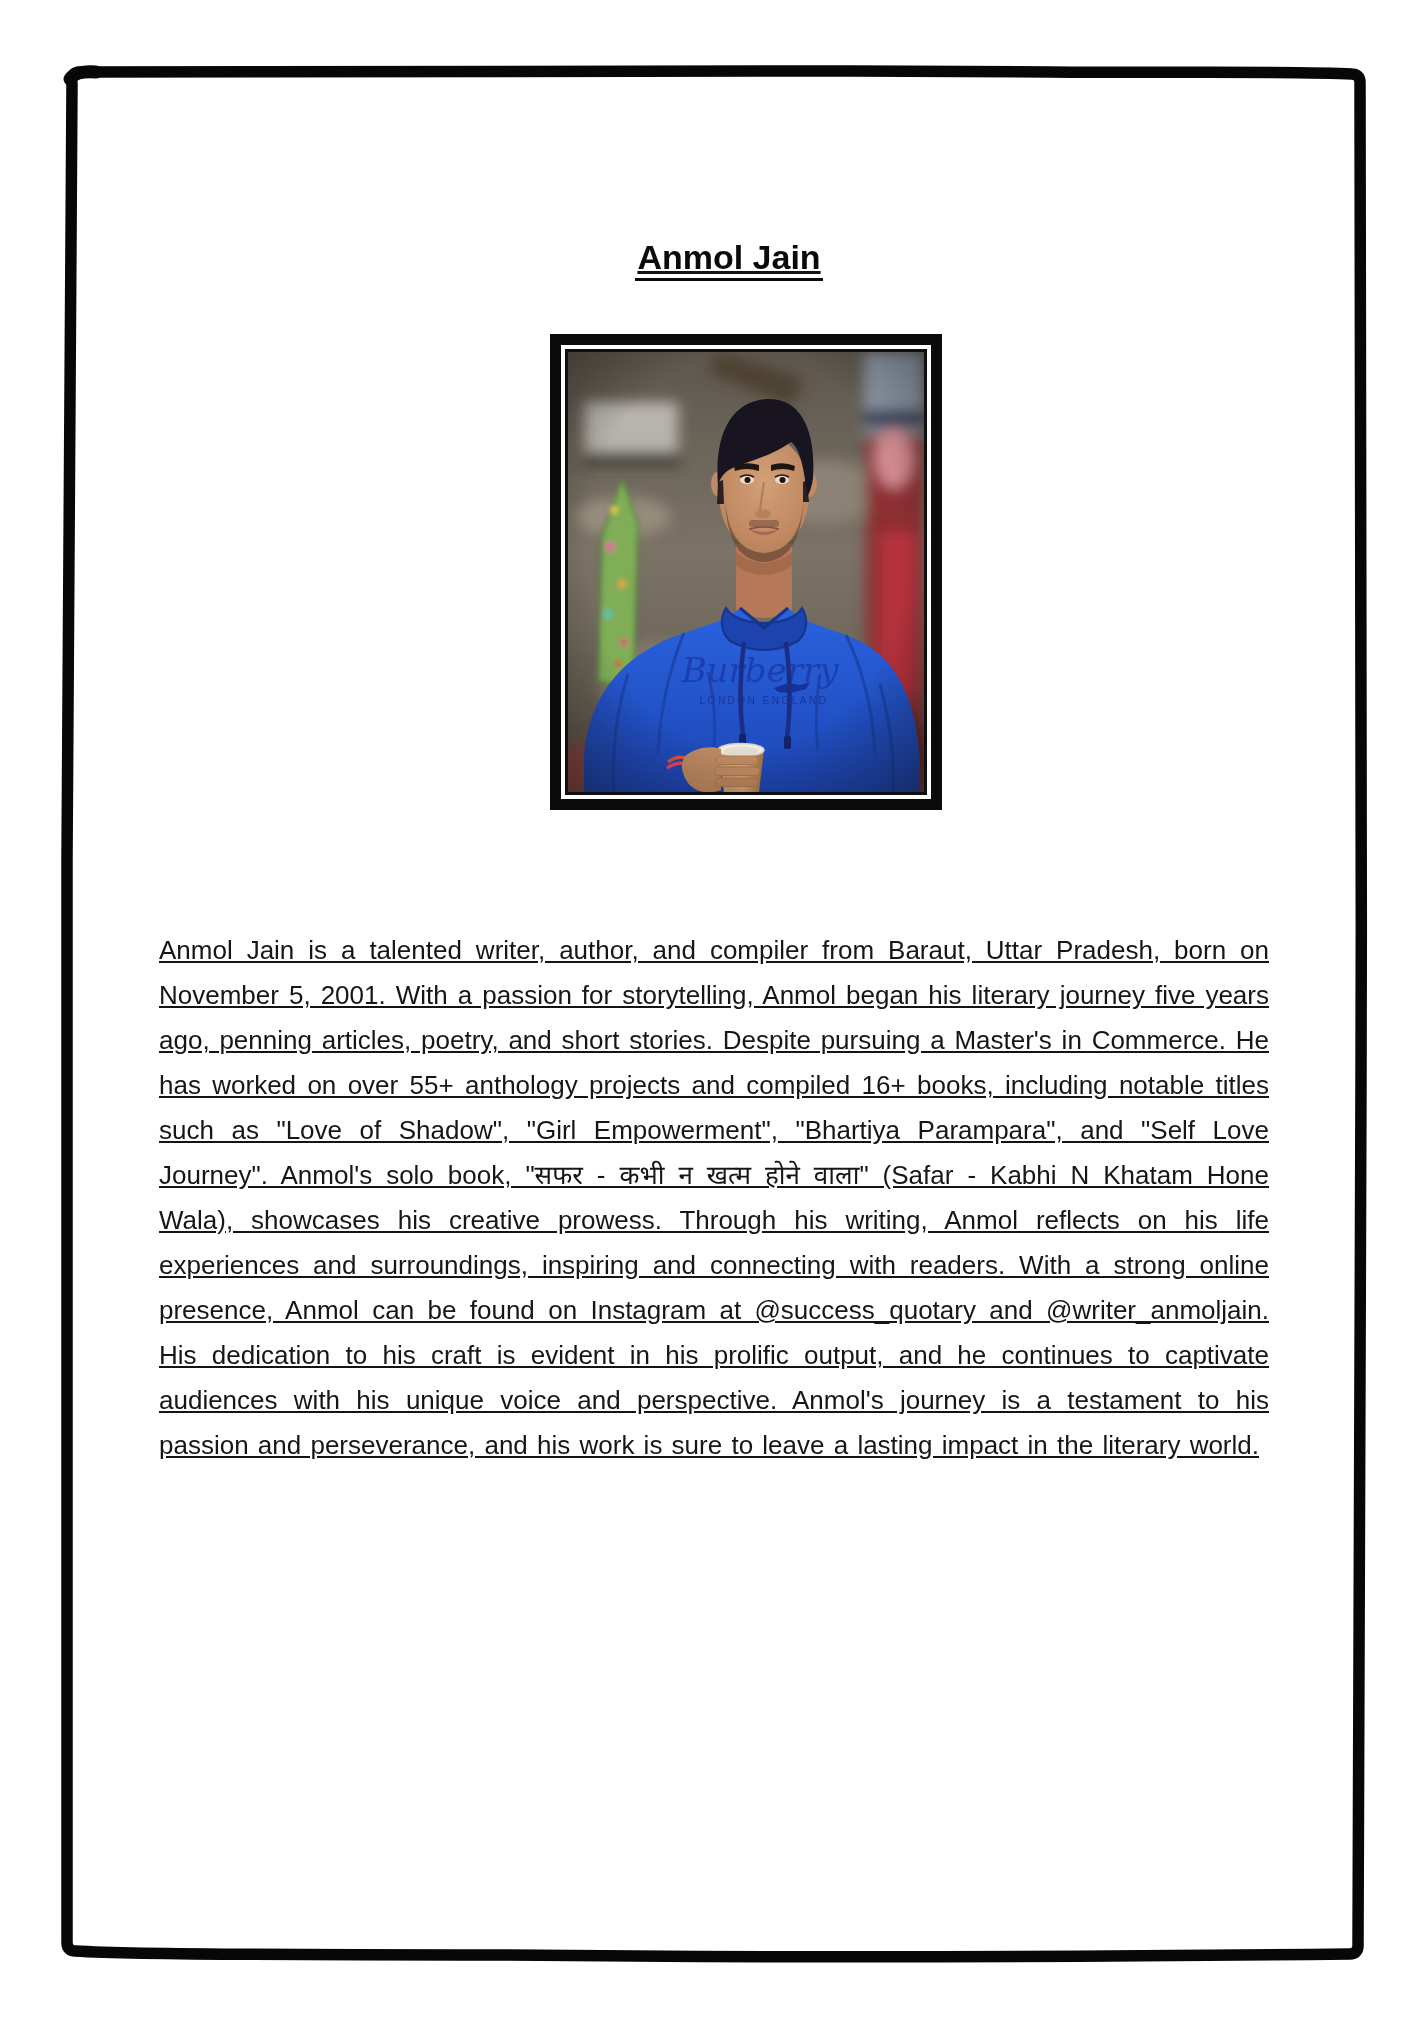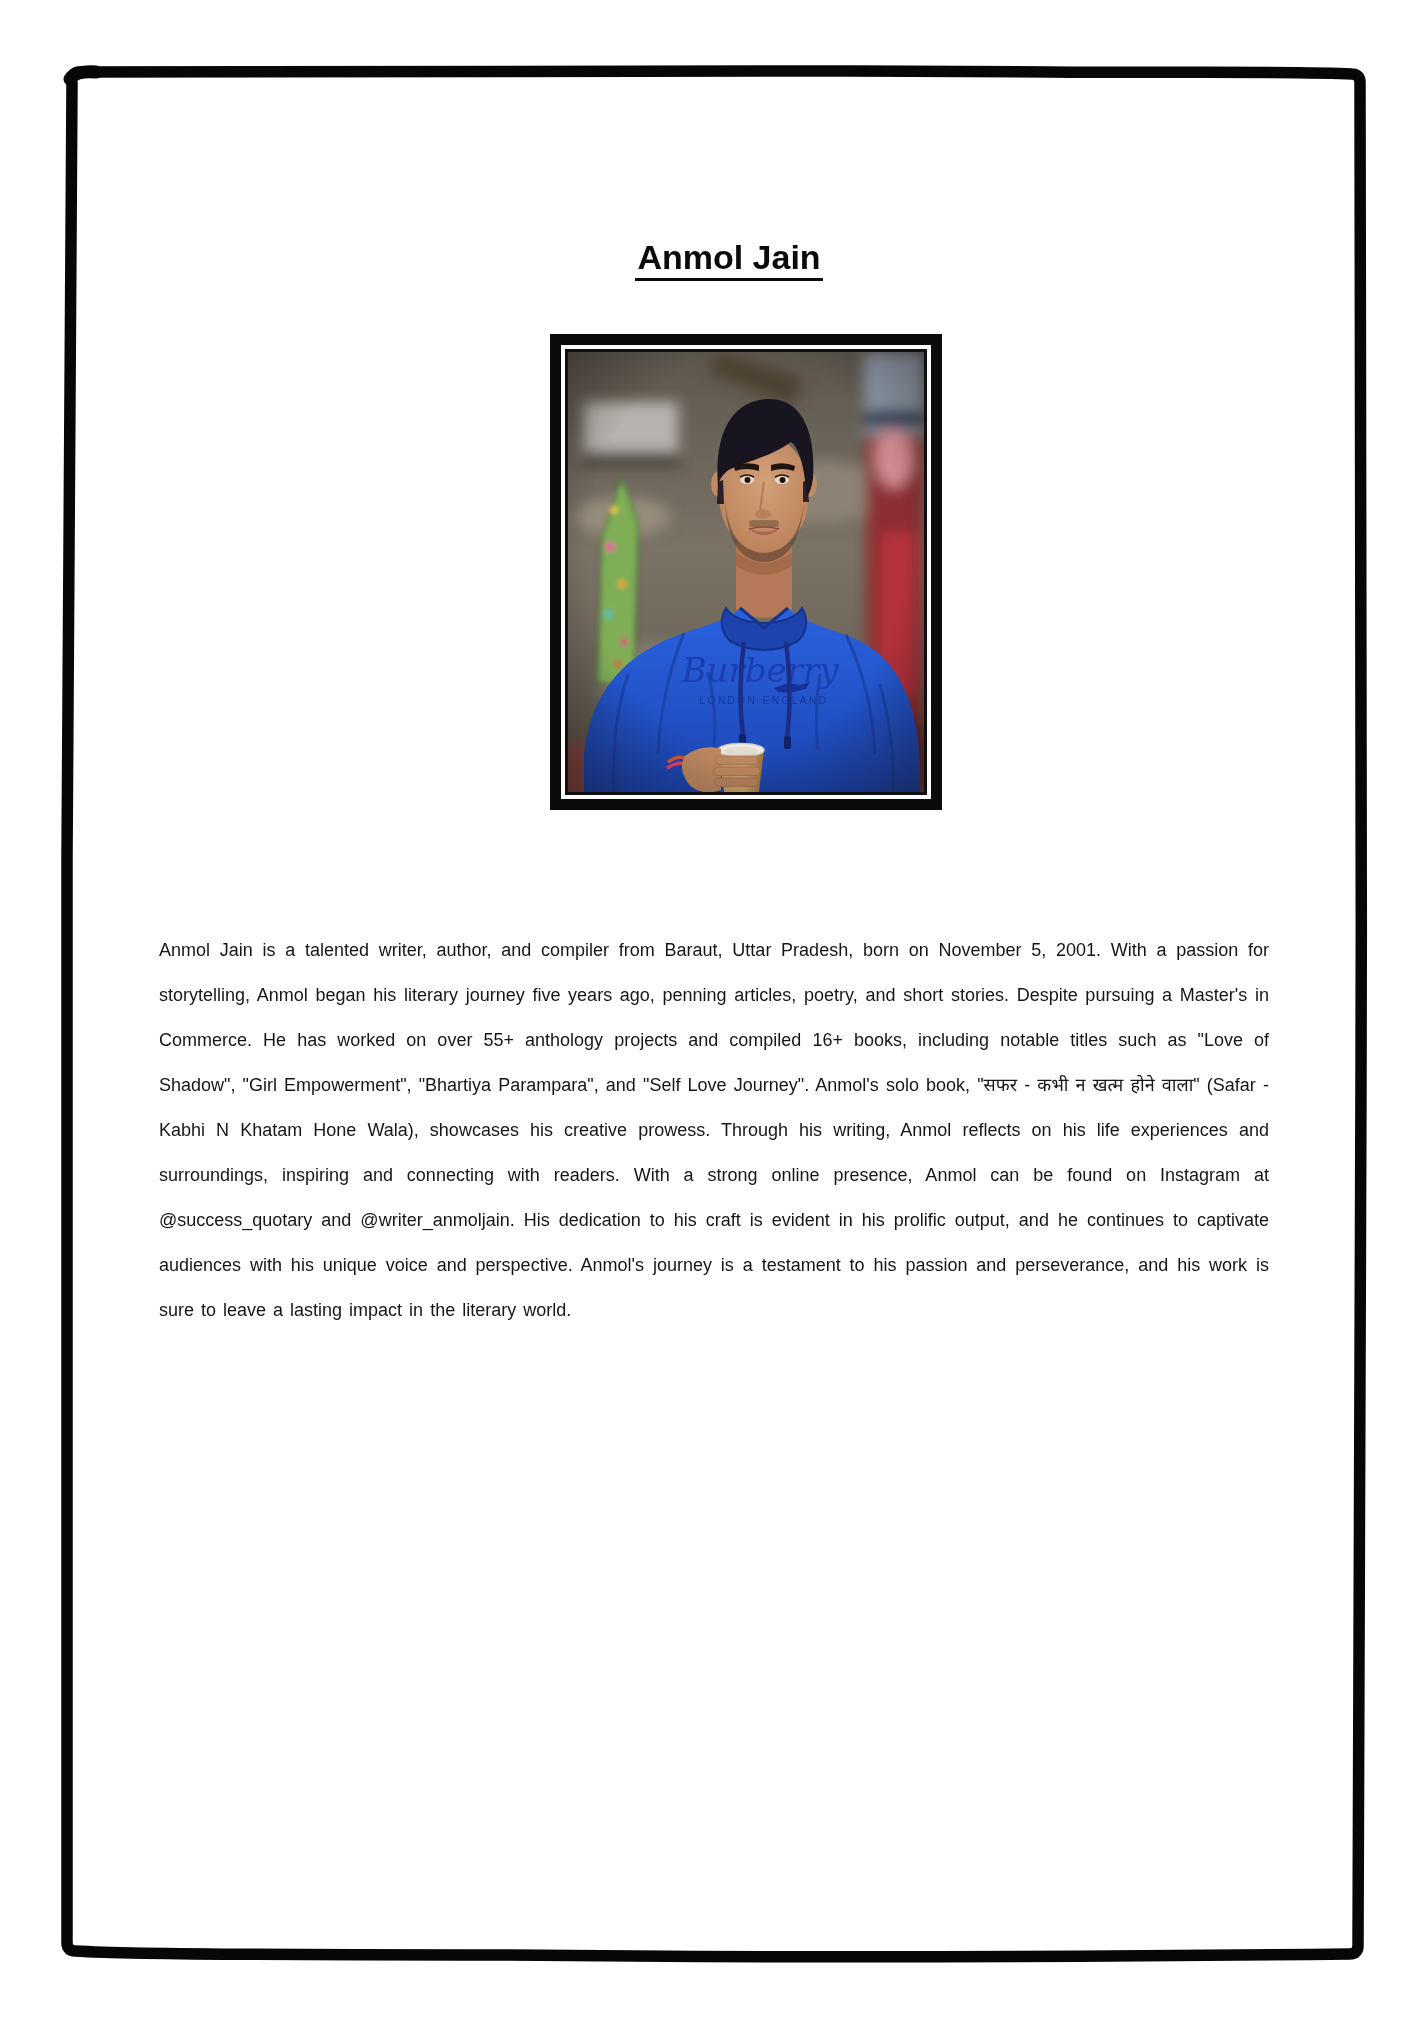--- a/index.html
+++ b/index.html
@@ -13,20 +13,21 @@
     position: relative;
     overflow: hidden;
     font-family: "Liberation Sans", "DejaVu Sans", sans-serif;
     color: #141414;
   }
   .page {
     position: absolute;
     inset: 0;
     padding-top: 238px;
     box-sizing: border-box;
+    text-decoration: underline;
   }
   .frame-svg {
     position: absolute;
     inset: 0;
     width: 1428px;
     height: 2028px;
     pointer-events: none;
   }
   h1.doc-title {
     margin: 0;
@@ -51,21 +52,21 @@
     padding: 4px;
   }
   .photo-inner {
     border: 3px solid #101010;
     line-height: 0;
   }
   .portrait-svg { display: block; }
   p.bio {
     width: 1110px;
     margin: 118px auto 0 auto;
-    font-size: 18px;
+    font-size: 26px;
     line-height: 45px;
     text-align: justify;
     color: #161616;
     word-spacing: 2px;
   }
 </style>
 </head>
 <body>
 
 <div class="page">

